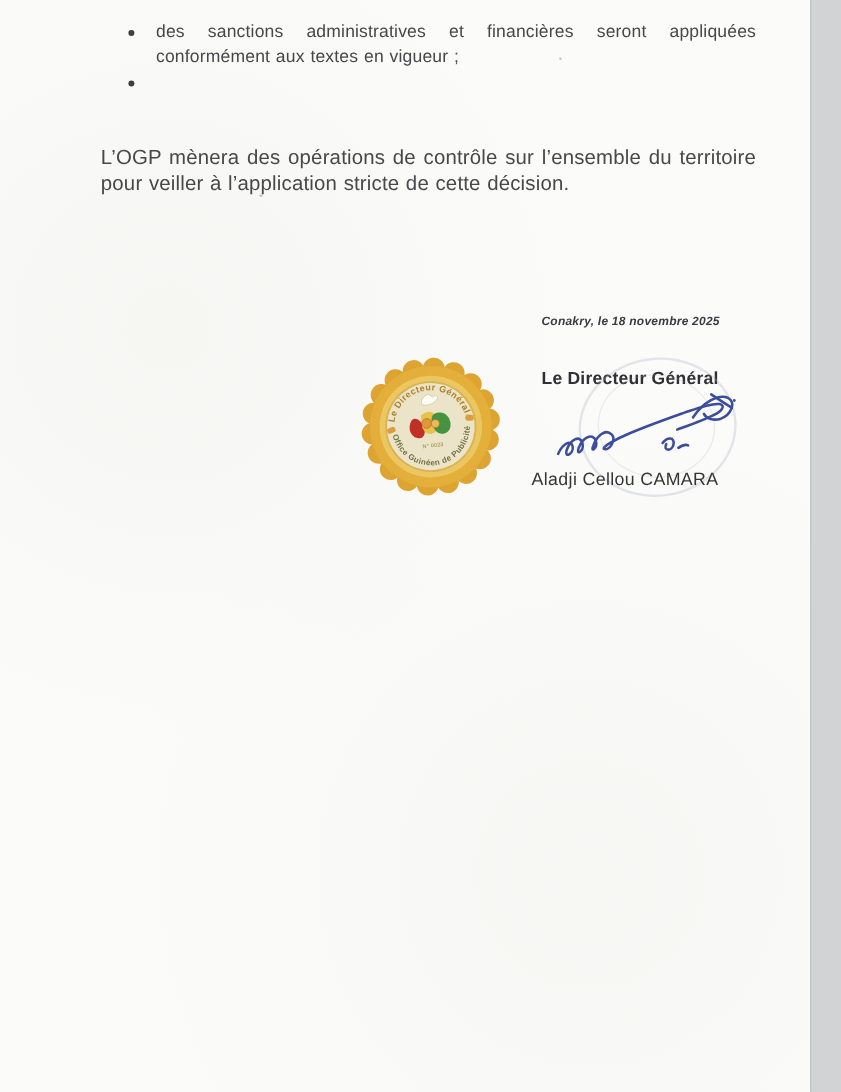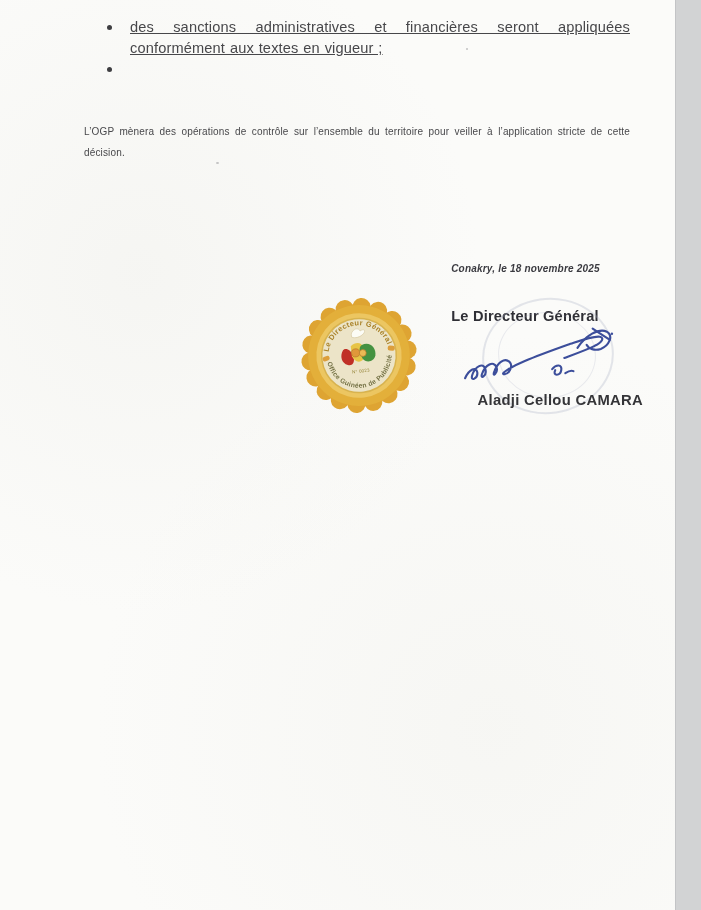--- a/index.html
+++ b/index.html
@@ -12,33 +12,33 @@
     background:
       radial-gradient(circle at 20% 30%, rgba(240,240,236,.5) 0, rgba(240,240,236,0) 40%),
       radial-gradient(circle at 70% 80%, rgba(242,242,238,.5) 0, rgba(242,242,238,0) 45%),
       #fbfbf9;
   }
   .scan-edge{position:absolute;top:0;right:0;width:25px;height:910px;
     background:#d2d3d4;border-left:1px solid #c3c4c6;}
   .bullets{position:absolute;left:104px;top:17px;width:526px;margin:0;padding:0;list-style:none;}
   .bullets li{position:relative;padding-left:26px;margin:0;
     font-size:14.6px;line-height:21.1px;letter-spacing:.15px;word-spacing:.6px;
-    color:#47474a;text-align:justify;text-decoration:underline;}
+    color:#47474a;text-align:justify;}
   .dot{position:absolute;left:3px;top:8px;width:5px;height:5px;border-radius:50%;background:#3e3e41;}
   .para{position:absolute;left:84px;width:546px;margin:0;
-    font-size:10px;line-height:21.1px;letter-spacing:.15px;word-spacing:.6px;
+    font-size:17px;line-height:21.1px;letter-spacing:.15px;word-spacing:.6px;
     color:#48484b;text-align:justify;}
   .p1{top:121px;}
   .p2{top:185px;}
   .dateline{position:absolute;top:263px;left:413px;width:225px;text-align:center;
     font-size:10px;font-weight:bold;font-style:italic;color:#3a3a40;letter-spacing:.2px;}
   .sig-title{position:absolute;top:308px;left:425px;width:200px;text-align:center;
     font-size:14.6px;font-weight:bold;color:#2f2f35;letter-spacing:.2px;}
-  .sig-name{position:absolute;top:392px;left:443px;width:200px;text-align:right;
-    font-size:14.8px;font-weight:bold;color:#353538;letter-spacing:.3px;}
+  .sig-name{position:absolute;top:392px;left:443px;width:200px;text-align:left;
+    font-size:14.8px;font-weight:normal;color:#353538;letter-spacing:.3px;}
   .watermark{position:absolute;border-radius:50%;pointer-events:none;}
   .wm1{left:482px;top:298px;width:128px;height:112px;border:2px solid rgba(168,175,195,.30);transform:rotate(-8deg);}
   .wm2{left:498px;top:312px;width:96px;height:84px;border:1.5px solid rgba(168,175,195,.22);transform:rotate(6deg);}
   .seal-wrap{position:absolute;left:296px;top:297px;width:126px;height:117px;
     filter:blur(.35px) saturate(.96);opacity:.96;}
   .seal-wrap svg{width:100%;height:100%;display:block;}
   .signature-wrap{position:absolute;left:458px;top:326px;width:162px;height:64px;}
   .signature-wrap svg{width:100%;height:100%;display:block;}
   .seal-text-top{font-family:"Liberation Sans",sans-serif;font-size:7.4px;font-weight:bold;
     fill:#a87d1c;letter-spacing:.35px;}

